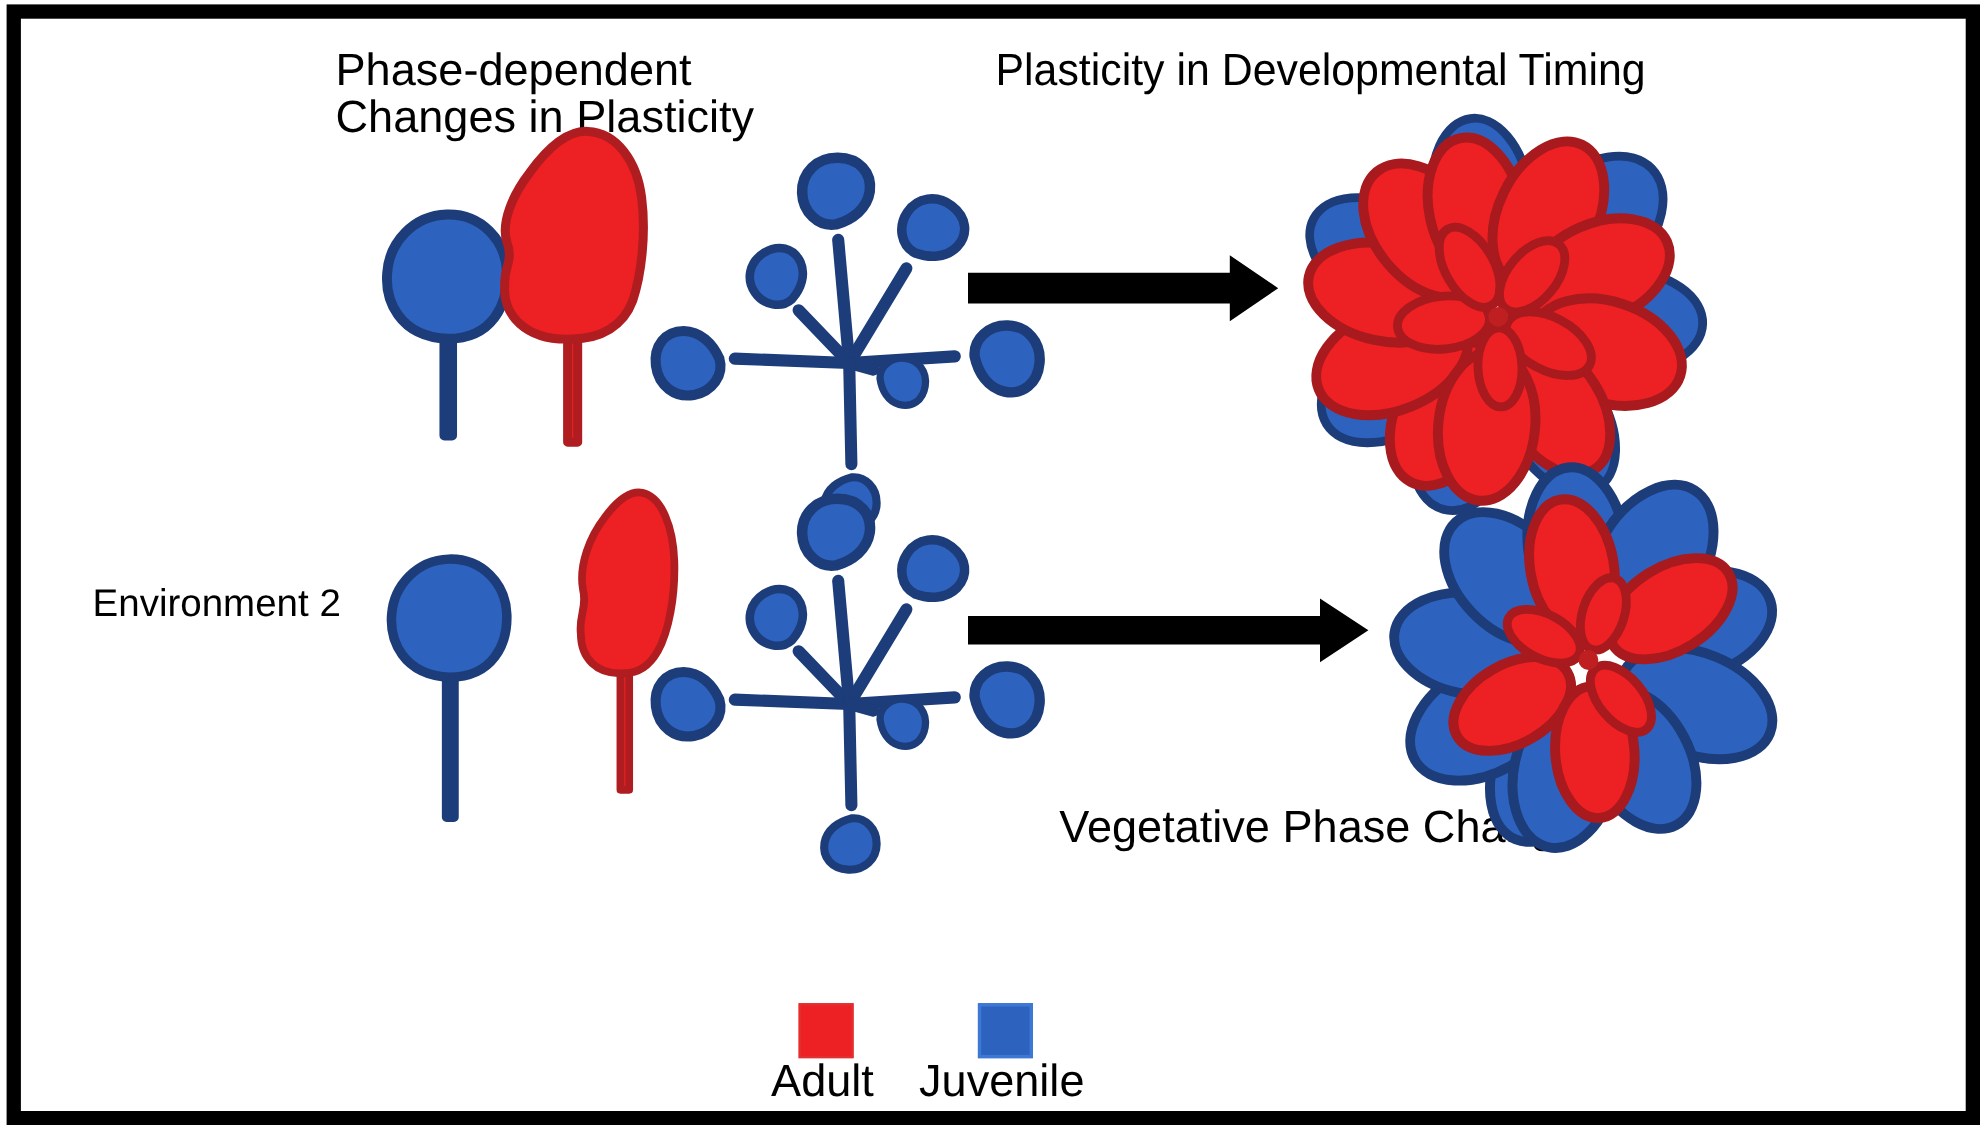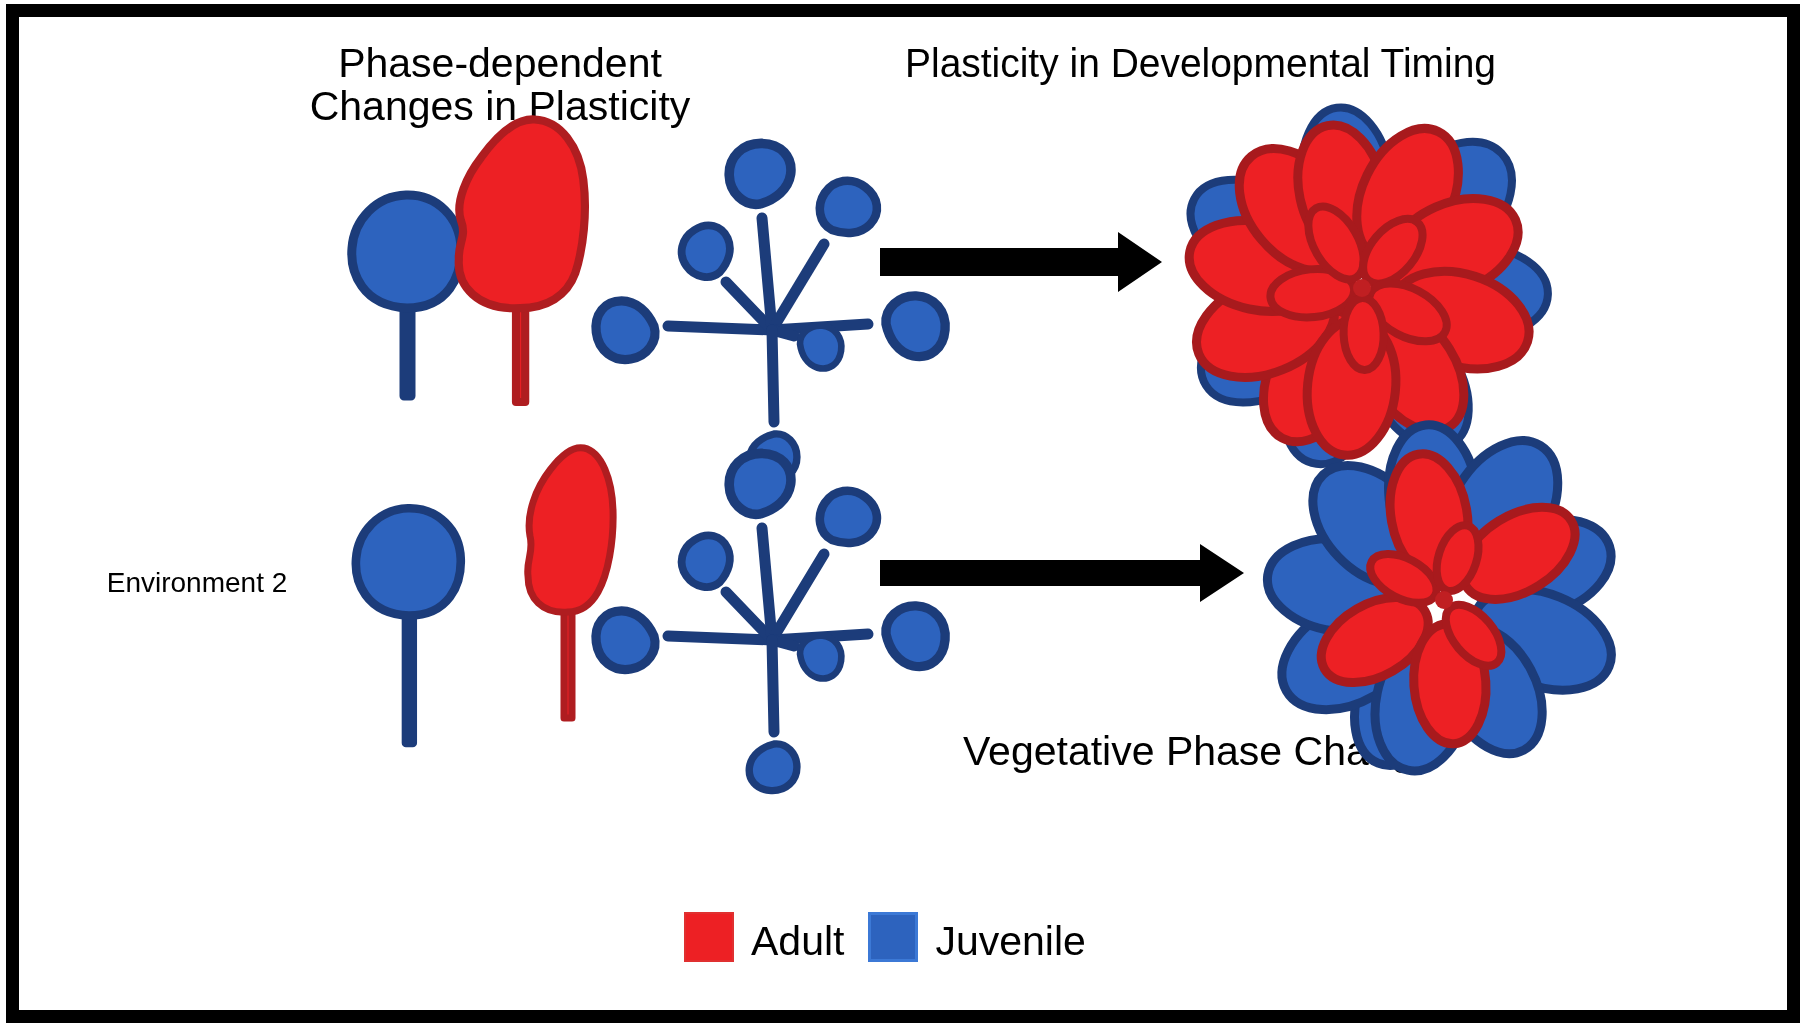--- a/index.html
+++ b/index.html
@@ -34,21 +34,21 @@
   .txt {
     position: absolute;
     color: #000000;
     white-space: nowrap;
     line-height: 1.06;
   }
   #title-left {
     left: 305px;
     top: 42px;
     width: 390px;
-    text-align: center;
+    text-align: left;
     font-size: 41px;
     white-space: normal;
   }
   #title-right {
     left: 905px;
     top: 42px;
     width: 530px;
     text-align: center;
     font-size: 41px;
     transform: scaleX(0.95);
@@ -57,43 +57,44 @@
   #env1-label {
     left: 72px;
     top: 232px;
     width: 250px;
     text-align: center;
     font-size: 41px;
     white-space: normal;
   }
   #env2-label {
     left: 72px;
-    top: 568px;
+    top: 530px;
     width: 250px;
     text-align: center;
-    font-size: 28px;
+    font-size: 35px;
     white-space: normal;
   }
   #vpc-label {
     left: 963px;
     top: 730px;
     font-size: 41px;
   }
   
   #legend {
     position: absolute;
     left: 684px;
     top: 912px;
     display: flex;
     align-items: center;
     gap: 0px;
   }
   .legend-entry {
     display: flex;
-    align-items: flex-end;
+    align-items: center;
+    flex-direction: column;
   }
   .legend-swatch {
     width: 50px;
     height: 50px;
     box-sizing: border-box;
   }
   .legend-swatch.adult {
     background: #ED2024;
     border: 2px solid #E03030;
   }

